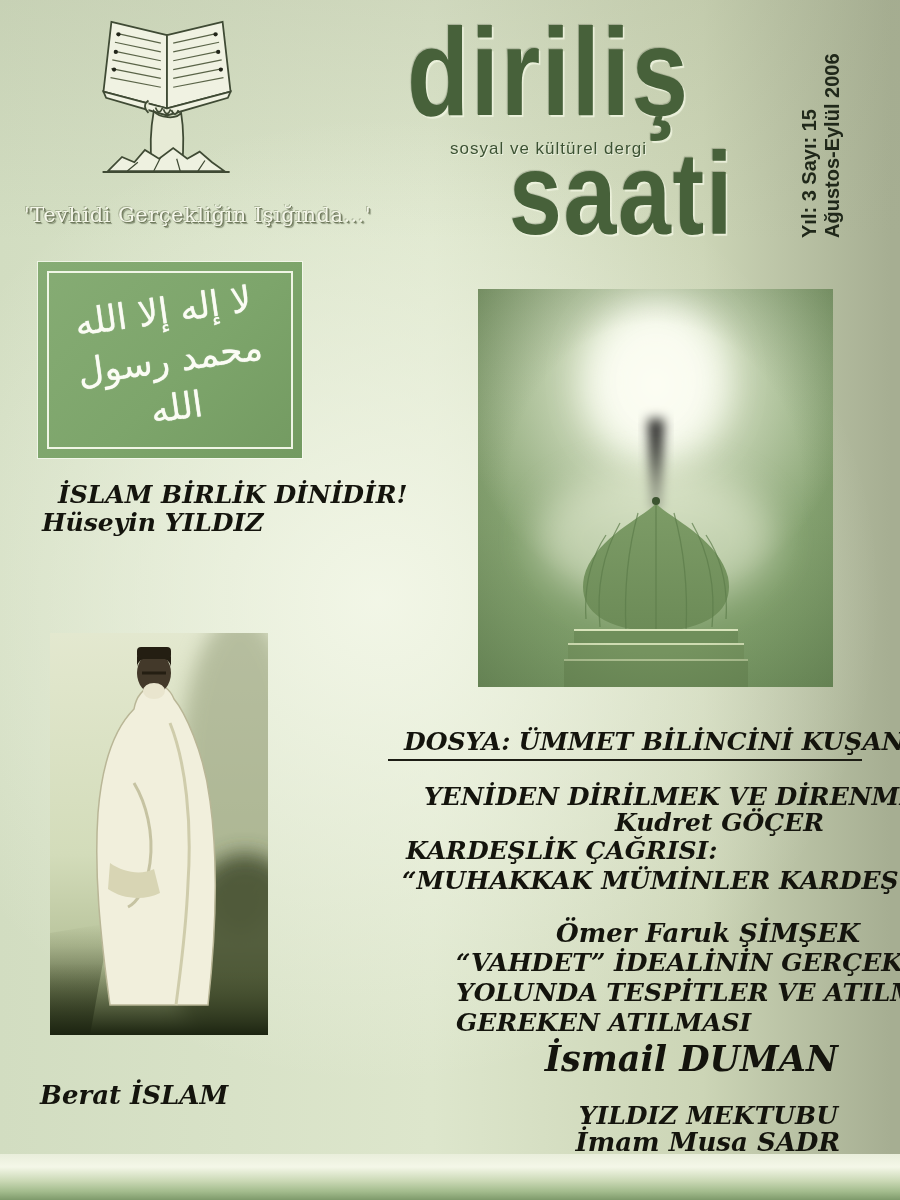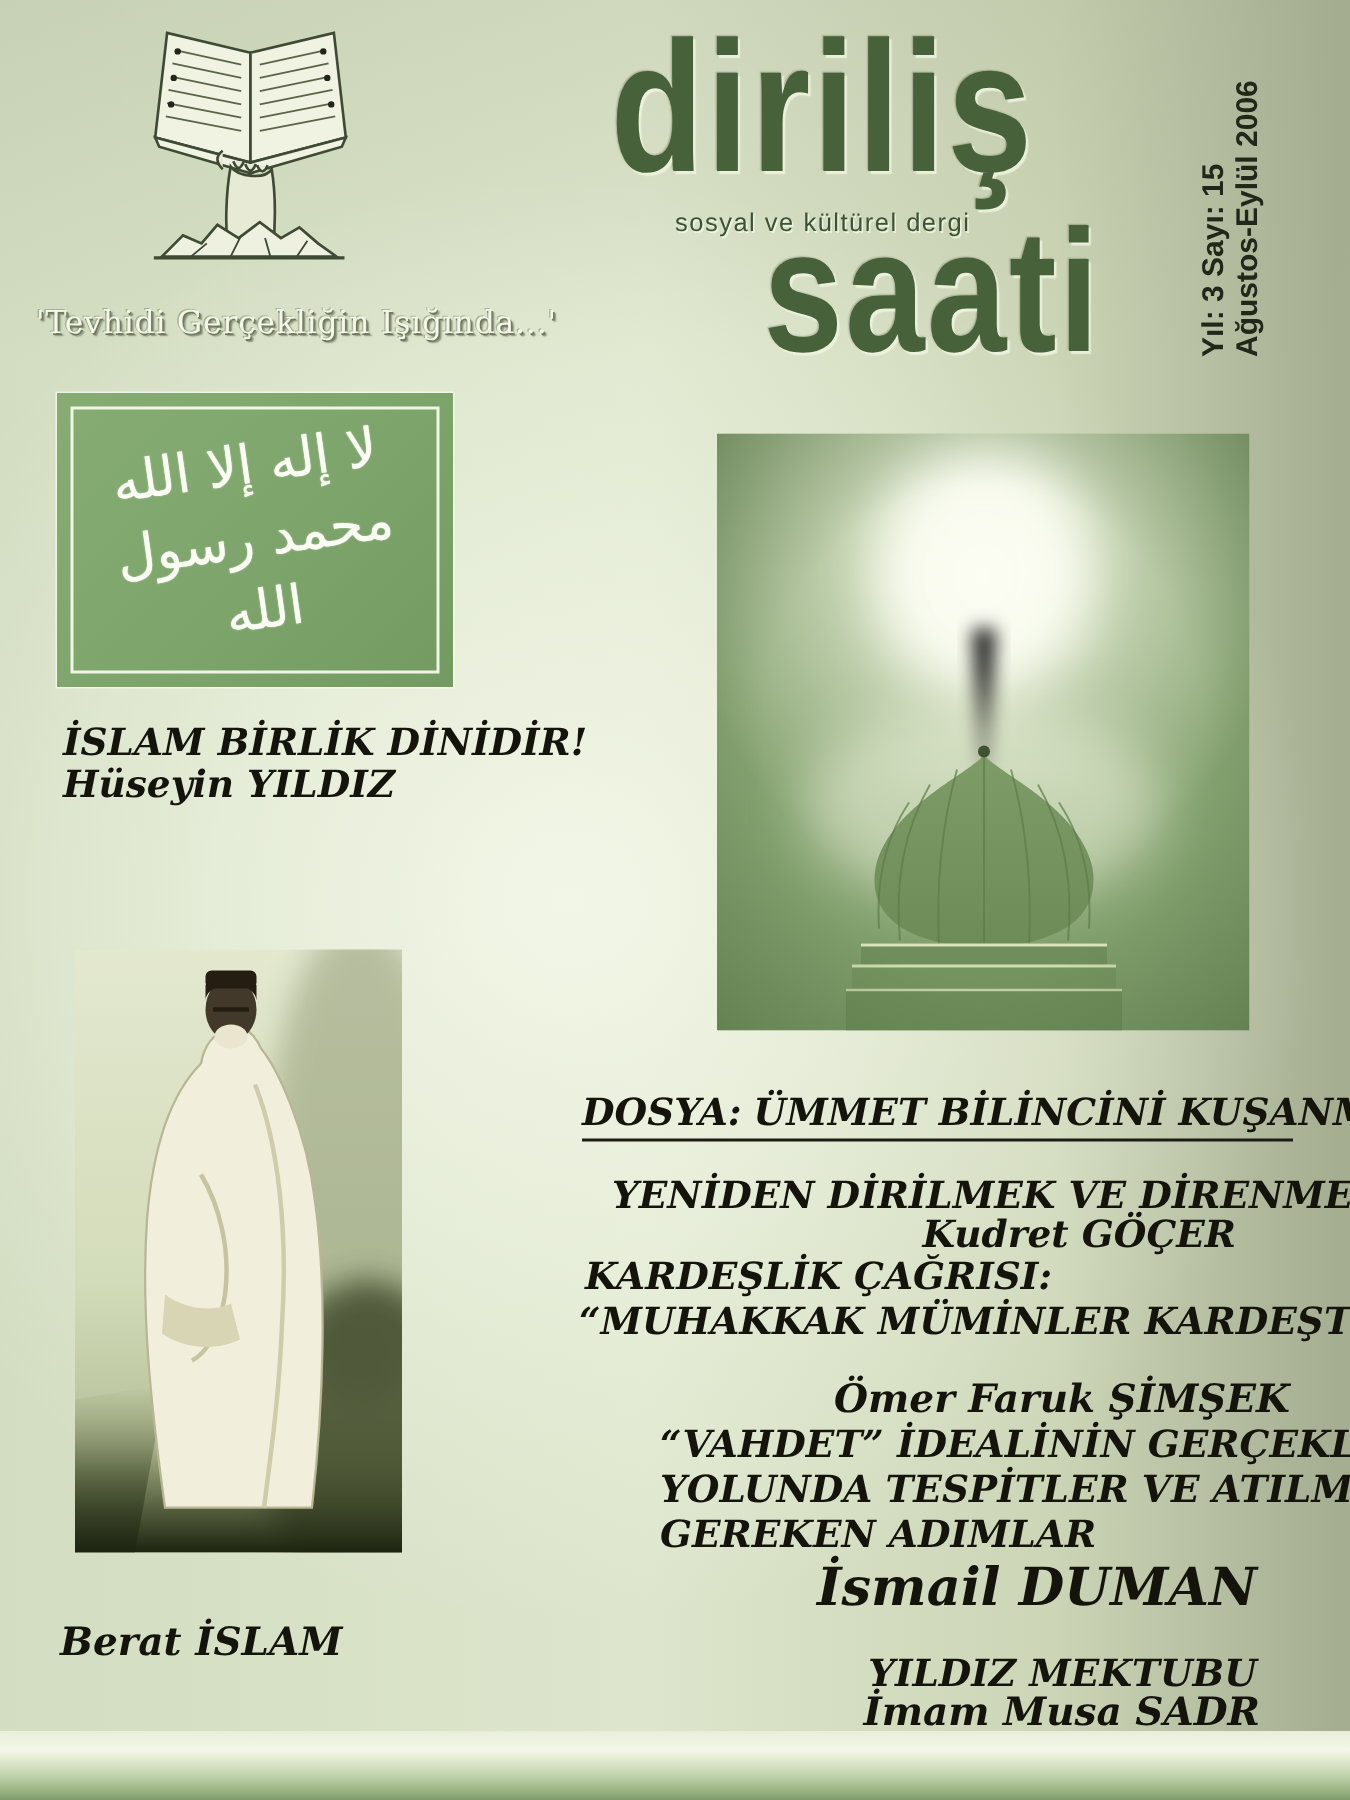--- a/index.html
+++ b/index.html
@@ -54,21 +54,21 @@
   }
   .arabic{
     direction:rtl;color:#fbfcf4;font-family:"DejaVu Sans",sans-serif;
     font-size:36px;line-height:1.35;text-align:center;transform:rotate(-8deg);
     padding:0 10px;text-shadow:0 0 1px rgba(255,255,255,0.8);
   }
   
   .headline,.author{
     position:absolute;font-weight:bold;font-style:italic;color:#14140d;white-space:nowrap;
   }
-  .headline{font-size:25px;}
+  .headline{font-size:25px;margin-left:16px;}
   .author{font-size:25px;}
   .feat1-title{left:42px;top:480px;}
   .feat1-author{left:42px;top:508px;}
   .feat2-title{left:40px;top:1052px;font-size:26px;}
   .feat2-author{left:40px;top:1080px;font-size:26px;}
   .dossier{left:388px;top:727px;font-size:25px;}
   .dossier .label{font-weight:bold;margin-right:8px;}
   .dossier-underline{
     position:absolute;left:388px;top:759px;width:474px;height:2px;background:#1c1c14;
   }
@@ -219,21 +219,21 @@
 
   <div class="headline a0-title">YENİDEN DİRİLMEK VE DİRENMEK İÇİN...</div>
   <div class="author a0-author">Kudret GÖÇER</div>
 
   <div class="headline a1-kicker">KARDEŞLİK ÇAĞRISI:</div>
   <div class="headline a1-title">“MUHAKKAK MÜMİNLER KARDEŞTİRLER...”</div>
   <div class="author a1-author">Ömer Faruk ŞİMŞEK</div>
 
   <div class="headline a2-line1">“VAHDET” İDEALİNİN GERÇEKLEŞMESİ</div>
   <div class="headline a2-line2">YOLUNDA TESPİTLER VE ATILMASI</div>
-  <div class="headline a2-line3">GEREKEN ADIMLAR</div>
+  <div class="headline a2-line3">GEREKEN ATILMASI</div>
   <div class="author a2-author">İsmail DUMAN</div>
 
   <div class="headline a3-title">YILDIZ MEKTUBU</div>
   <div class="author a3-author">İmam Musa SADR</div>
 
   <div class="muhtar-photo">
     <svg viewBox="0 0 218 402" width="218" height="402">
       <defs>
         <linearGradient id="mbg" x1="0" y1="0" x2="0" y2="1">
           <stop offset="0" stop-color="#e3e8cf"></stop>

